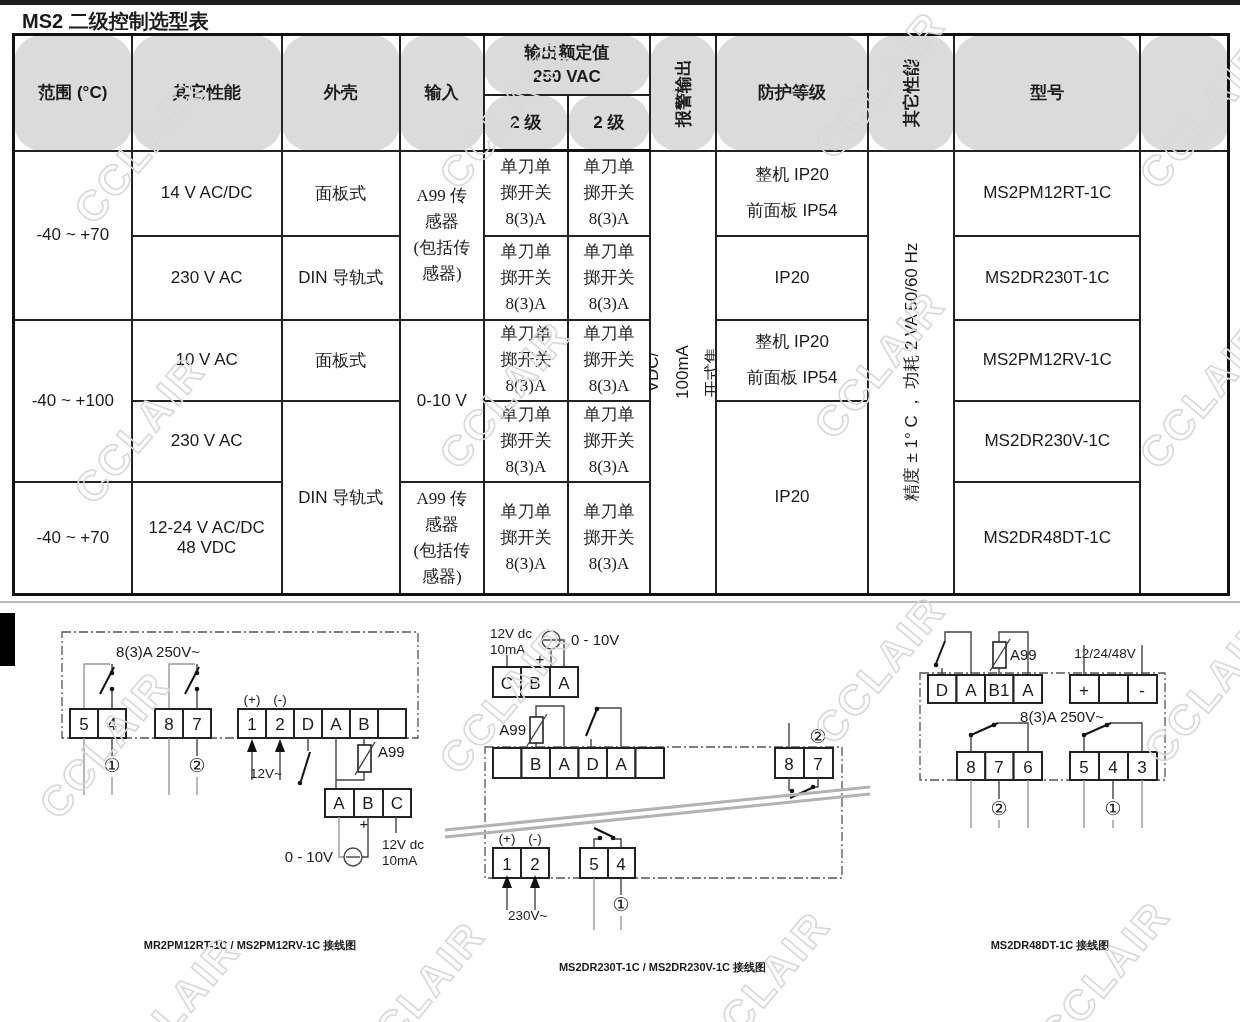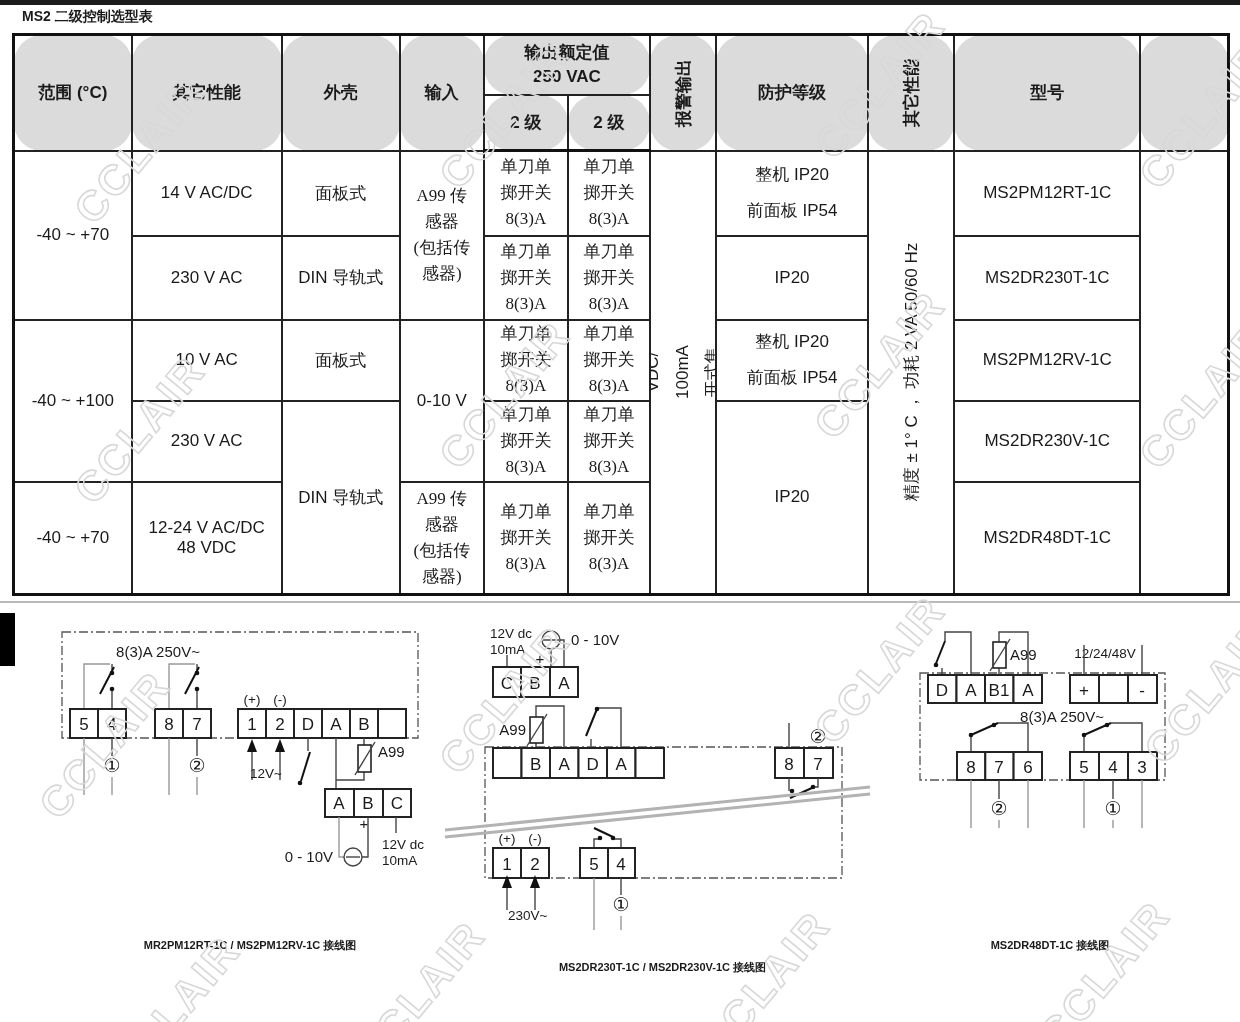--- a/index.html
+++ b/index.html
@@ -1,19 +1,19 @@
 <!DOCTYPE html>
 <html><head>
 <meta charset="utf-8">
 <style>
   html,body{margin:0;padding:0;background:#fff;}
   .page{position:relative;width:1240px;height:1022px;background:#fff;overflow:hidden;
         font-family:"Liberation Sans",sans-serif;color:#1a1a1a;}
   .topbar{position:absolute;left:0;top:0;width:1240px;height:5px;background:#1c1c1c;}
-  .doc-title{position:absolute;left:22px;top:8px;font-size:14px;font-weight:bold;}
+  .doc-title{position:absolute;left:22px;top:8px;font-size:20px;font-weight:bold;}
   
   table.sel{position:absolute;left:12px;top:33px;border-collapse:collapse;table-layout:fixed;
             width:1218px;border:3px solid #111;}
   table.sel th,table.sel td{border:2px solid #222;font-size:17px;vertical-align:middle;
             text-align:center;padding:0;white-space:pre-line;overflow:hidden;}
   table.sel th{background:#dbdbdb;font-weight:bold;border-radius:28px;}
   table.sel td{background:#fff;font-weight:normal;}
   tr.hdr2 th{border-bottom:3px solid #111;}
   th.outhdr{border-bottom:2px solid #222;line-height:24px;}
   td.prot{text-align:left;padding-left:10px;line-height:36px;}

